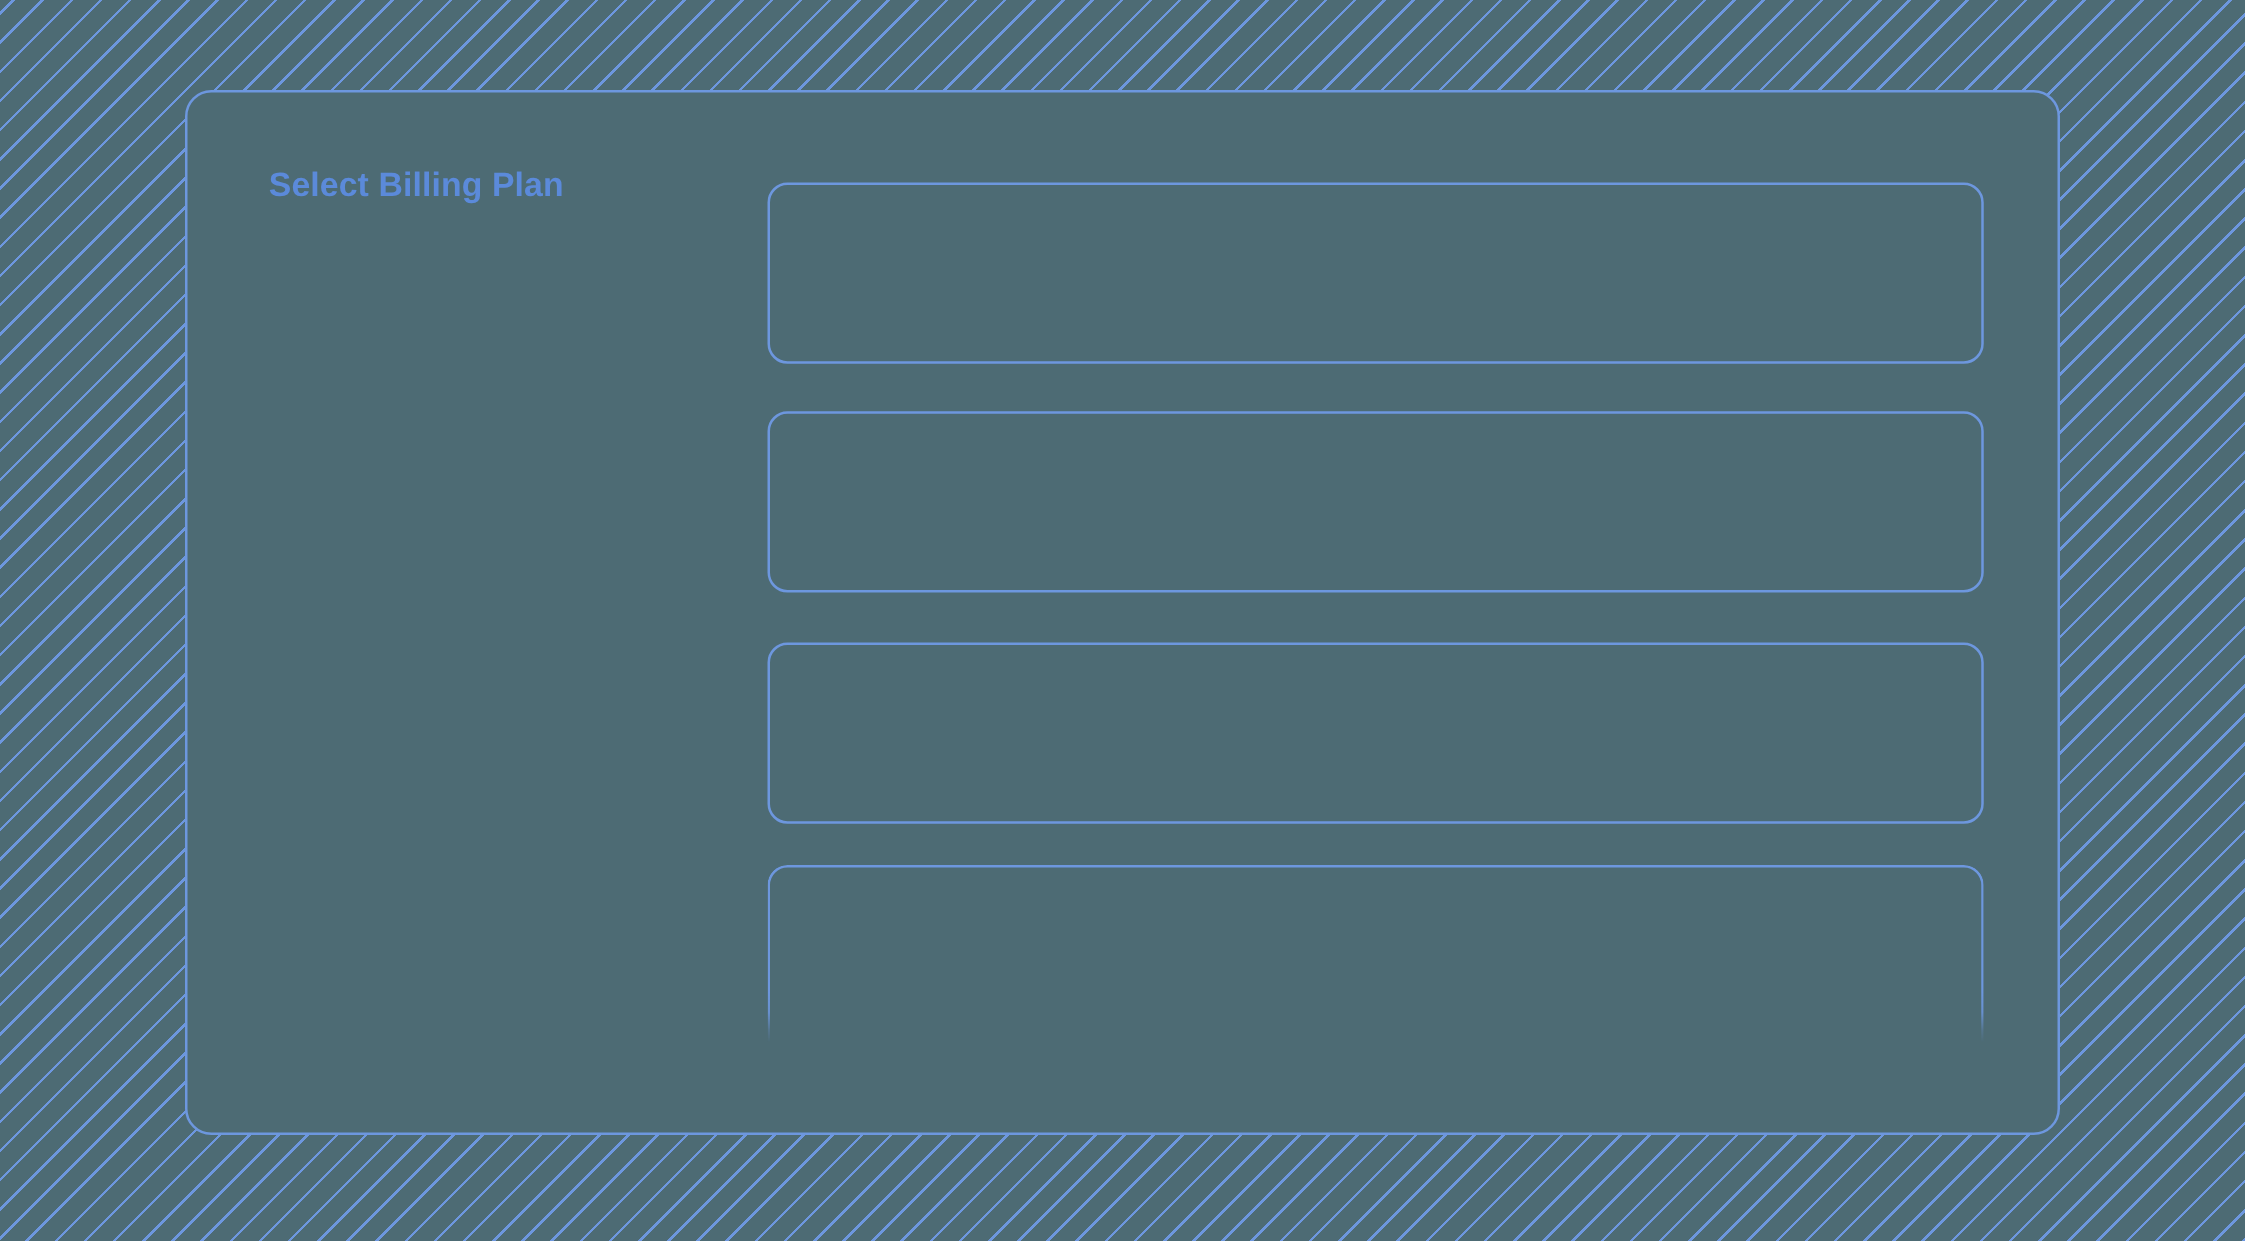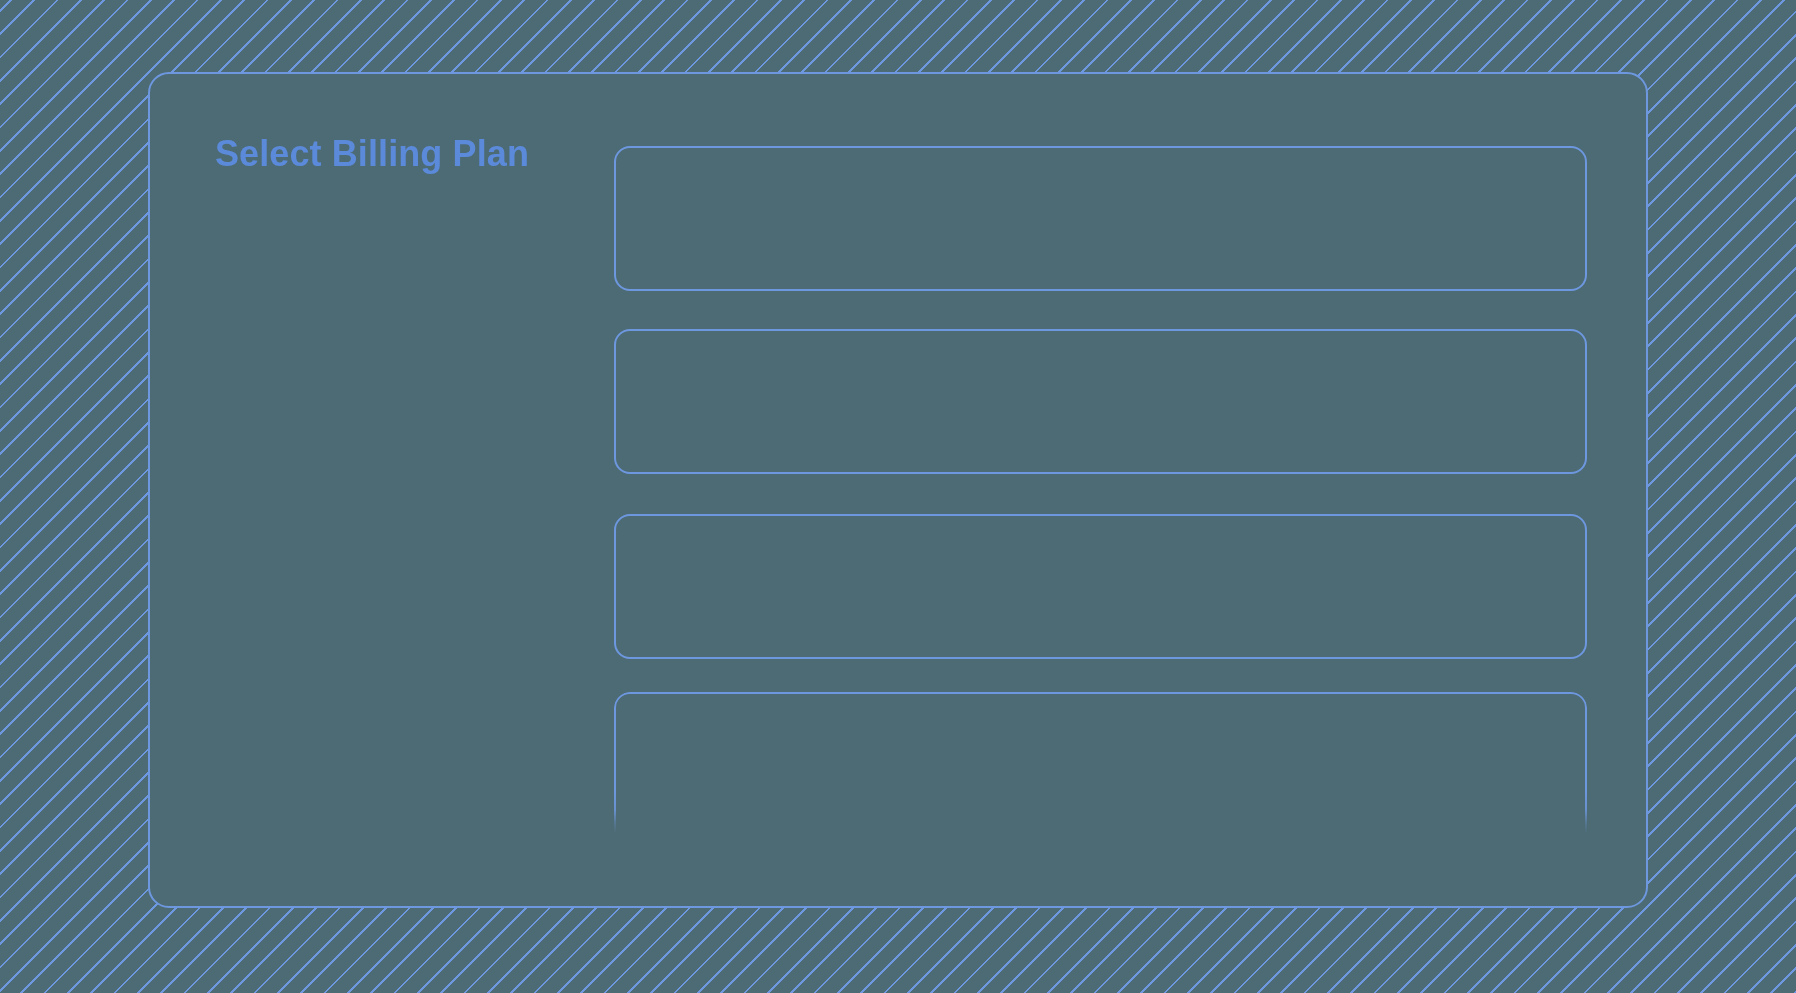--- a/index.html
+++ b/index.html
@@ -64,21 +64,21 @@
     background-color: #4d6b74;
     border: 2px solid #6d97de;
     border-radius: 21px;
     overflow: hidden;
   }
 
   .card-title {
     position: absolute;
     left: 65px;
     top: 59px;
-    font-size: 36px;
+    font-size: 27px;
     font-weight: bold;
     letter-spacing: 0.1px;
     color: #5b8ada;
     white-space: nowrap;
     user-select: none;
   }
 
   
   .plan-list {
     position: absolute;

